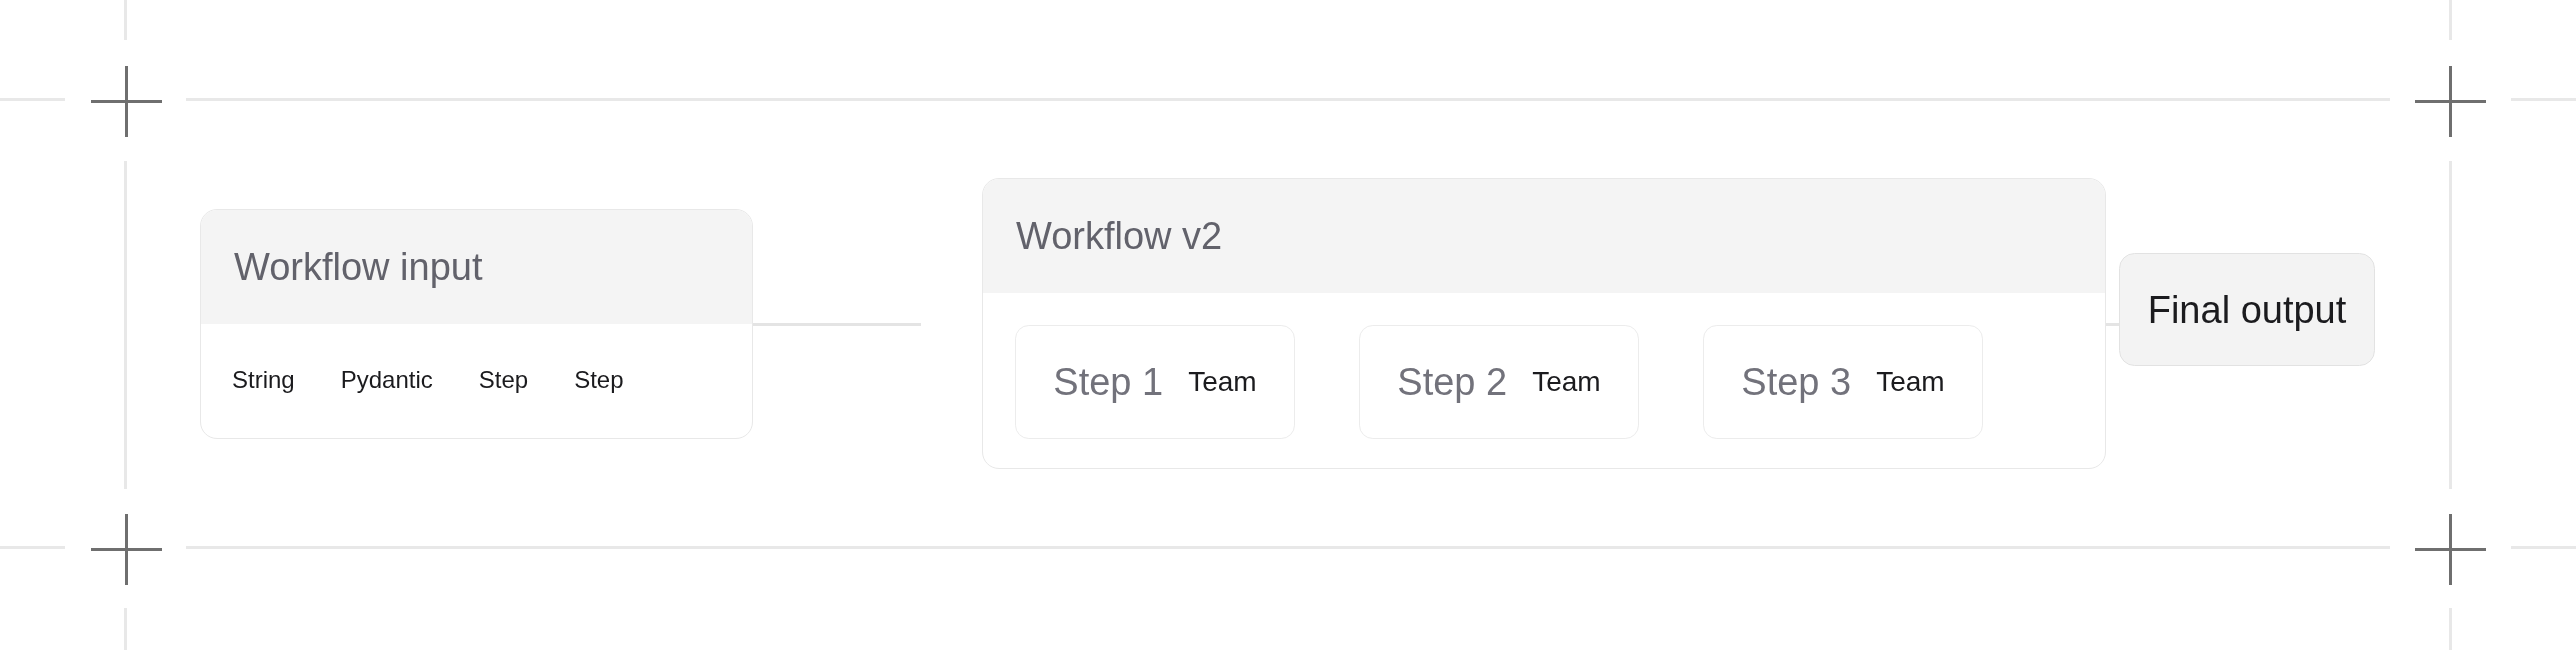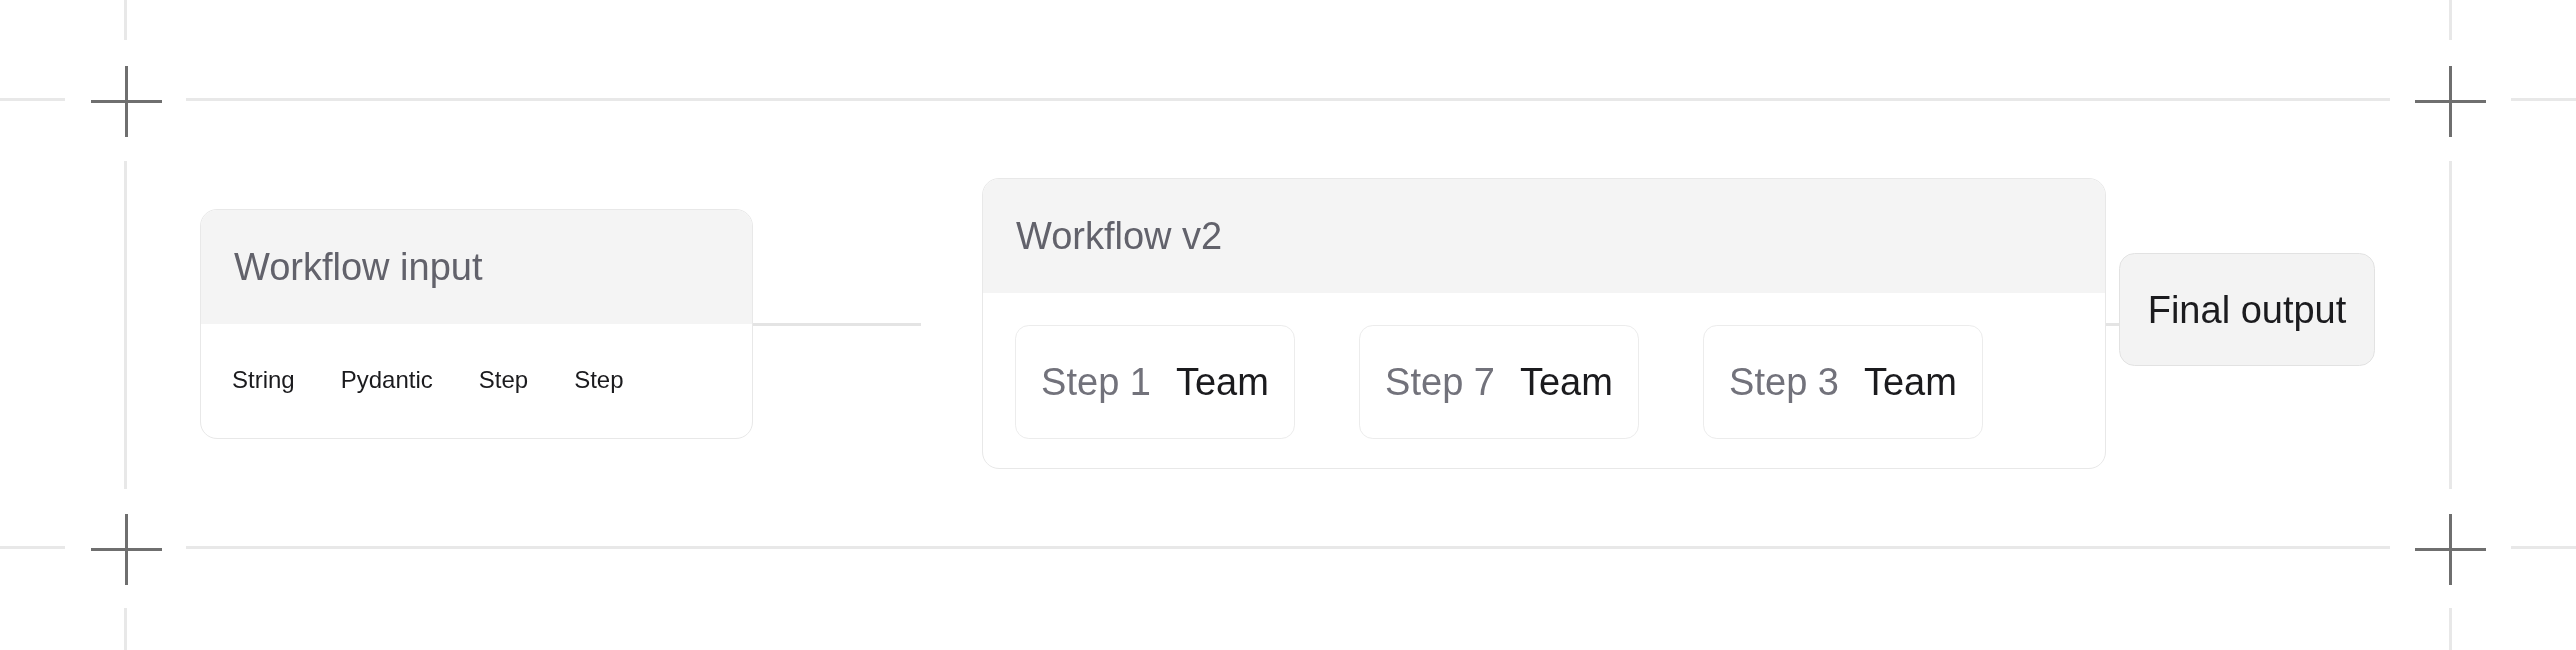--- a/index.html
+++ b/index.html
@@ -72,21 +72,21 @@
   .step {
     width: 280px; height: 114px;
     background: var(--node-body-bg);
     border: 1.7px solid var(--step-border);
     border-radius: 13.8px;
     display: flex; align-items: center; justify-content: center;
     gap: 25px;
     white-space: nowrap;
   }
   .step-label { font-size: 38px; line-height: 1; color: var(--label-text); }
-  .step-value { font-size: 38px; line-height: 1; color: var(--dark-text); }
+  .step-value { font-size: 28px; line-height: 1; color: var(--dark-text); }
 
   #node-final-output {
     position: absolute;
     left: 2119px; top: 253px; width: 256px; height: 113px;
     background: var(--output-bg);
     border: 1.7px solid var(--output-border);
     border-radius: 15.5px;
     display: flex; align-items: center; justify-content: center;
     font-size: 38px; line-height: 1; color: var(--dark-text);
     white-space: nowrap;
@@ -148,21 +148,21 @@
   <div class="node" id="node-workflow-v2">
     <div class="node-header">
       <span class="node-title">Workflow v2</span>
     </div>
     <div class="node-steps">
       <div class="step">
         <span class="step-label">Step 1</span>
         <span class="step-value">Team</span>
       </div>
       <div class="step">
-        <span class="step-label">Step 7</span>
+        <span class="step-label">Step 2</span>
         <span class="step-value">Team</span>
       </div>
       <div class="step">
         <span class="step-label">Step 3</span>
         <span class="step-value">Team</span>
       </div>
     </div>
   </div>
 
   <div id="node-final-output">

